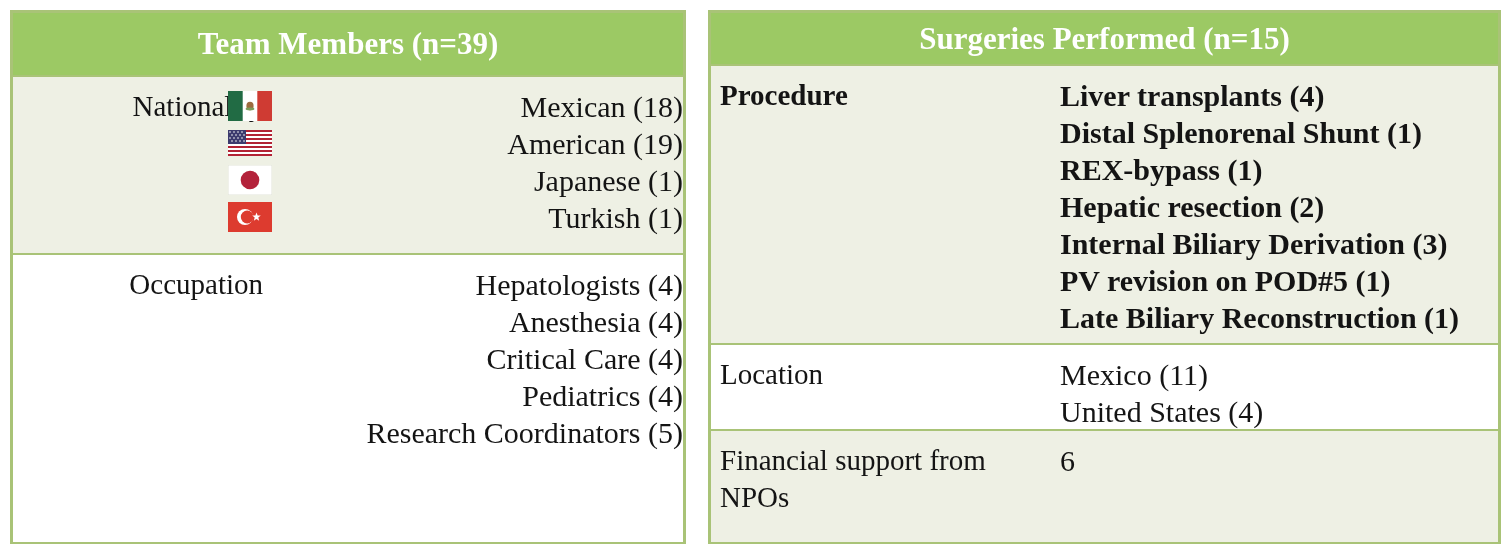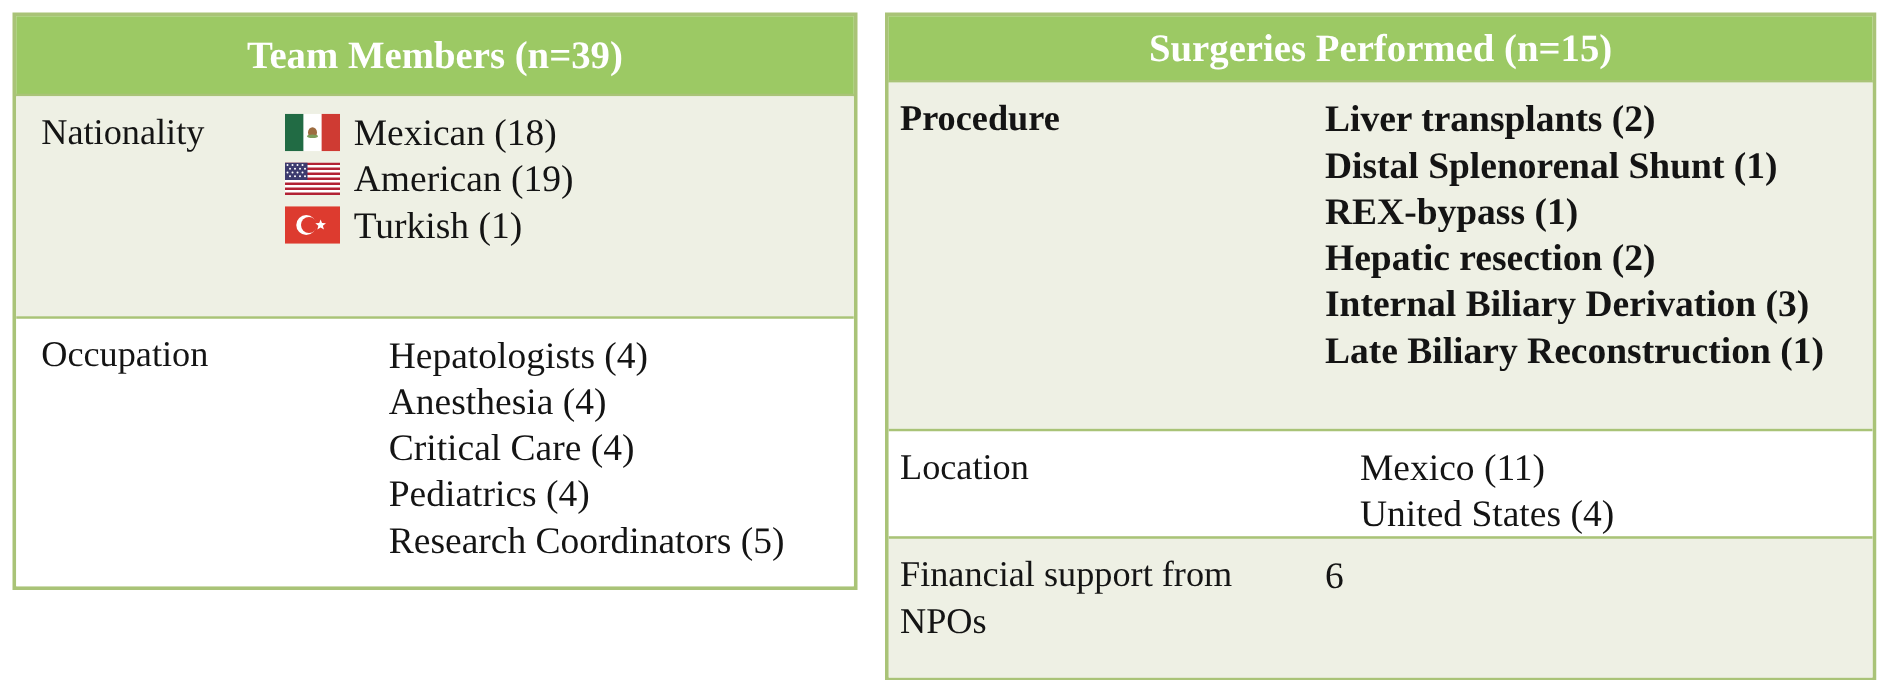--- a/index.html
+++ b/index.html
@@ -15,39 +15,39 @@
   body{
     width:1510px;height:544px;position:relative;overflow:hidden;
     font-family:"Liberation Serif", serif;color:var(--body-text);
   }
   .data-table{
     position:absolute;
     border:3px solid var(--border);
     background:#fff;
     display:flex;flex-direction:column;
   }
-  #table-0{left:10px;top:10px;width:676px;height:462px;}
+  #table-0{left:10px;top:10px;width:676px;height:535px;text-align:right;}
   #table-1{left:708px;top:10px;width:793px;height:535px;}
 
   .table-header{
     background:var(--header-bg);
     color:var(--header-text);
     font-weight:bold;
     font-size:31px;
     display:flex;align-items:center;justify-content:center;
     flex:0 0 auto;
     border-bottom:2px solid var(--border);
   }
   #table-0 .table-header{height:64px;}
   #table-1 .table-header{height:53px;}
 
   .row{display:flex;flex:0 0 auto;}
   .row + .row{border-top:2px solid var(--border);}
   .row.tinted{background:var(--row-tint);}
-  .row.white{background:var(--row-white);gap:28px;}
+  .row.white{background:var(--row-white);}
 
   #table-0 .row-0{height:176px;}
   #table-0 .row-1{flex:1 1 auto;}
   #table-1 .row-0{height:277px;font-weight:bold;}
   #table-1 .row-1{height:86px;}
   #table-1 .row-2{flex:1 1 auto;}
 
   .label-cell{
     flex:0 0 auto;
     font-size:29px;line-height:37px;
@@ -118,20 +118,26 @@
                   <circle cx="14" cy="8" r="0.8"></circle>
                   <circle cx="4" cy="11" r="0.8"></circle>
                   <circle cx="8" cy="11" r="0.8"></circle>
                   <circle cx="12" cy="11" r="0.8"></circle>
                   <circle cx="16" cy="11" r="0.8"></circle>
                 </g>
               </svg>
             </span><span>American (19)</span></div>
           <div class="value-line"><span class="flag">
               <svg width="44" height="30" viewBox="0 0 44 30">
+                <rect width="44" height="30" fill="#ffffff" stroke="#e1e3d8" stroke-width="1"></rect>
+                <circle cx="22" cy="15" r="9.3" fill="#b3223a"></circle>
+              </svg>
+            </span><span>Japanese (1)</span></div>
+          <div class="value-line"><span class="flag">
+              <svg width="44" height="30" viewBox="0 0 44 30">
                 <rect width="44" height="30" fill="#dd3b2f"></rect>
                 <circle cx="17" cy="15" r="8" fill="#ffffff"></circle>
                 <circle cx="19.2" cy="15" r="6.4" fill="#dd3b2f"></circle>
                 <polygon fill="#ffffff" points="28.5,10.5 29.62,13.46 32.78,13.61 30.31,15.59 31.15,18.64 28.5,16.9 25.85,18.64 26.69,15.59 24.22,13.61 27.38,13.46"></polygon>
               </svg>
             </span><span>Turkish (1)</span></div>
         </div>
       </div>
       <div class="row row-1 white">
         <div class="label-cell">Occupation</div>
@@ -144,25 +150,26 @@
         </div>
       </div>
     </section>
   <section class="data-table" id="table-1">
       <div class="table-header">
         <span>Surgeries Performed (n=15)</span>
       </div>
       <div class="row row-0 tinted">
         <div class="label-cell">Procedure</div>
         <div class="value-cell">
-          <div class="value-line"><span>Liver transplants (2)</span></div>
+          <div class="value-line"><span>Liver transplants (4)</span></div>
           <div class="value-line"><span>Distal Splenorenal Shunt (1)</span></div>
           <div class="value-line"><span>REX-bypass (1)</span></div>
           <div class="value-line"><span>Hepatic resection (2)</span></div>
           <div class="value-line"><span>Internal Biliary Derivation (3)</span></div>
+          <div class="value-line"><span>PV revision on POD#5 (1)</span></div>
           <div class="value-line"><span>Late Biliary Reconstruction (1)</span></div>
         </div>
       </div>
       <div class="row row-1 white">
         <div class="label-cell">Location</div>
         <div class="value-cell">
           <div class="value-line"><span>Mexico (11)</span></div>
           <div class="value-line"><span>United States (4)</span></div>
         </div>
       </div>

